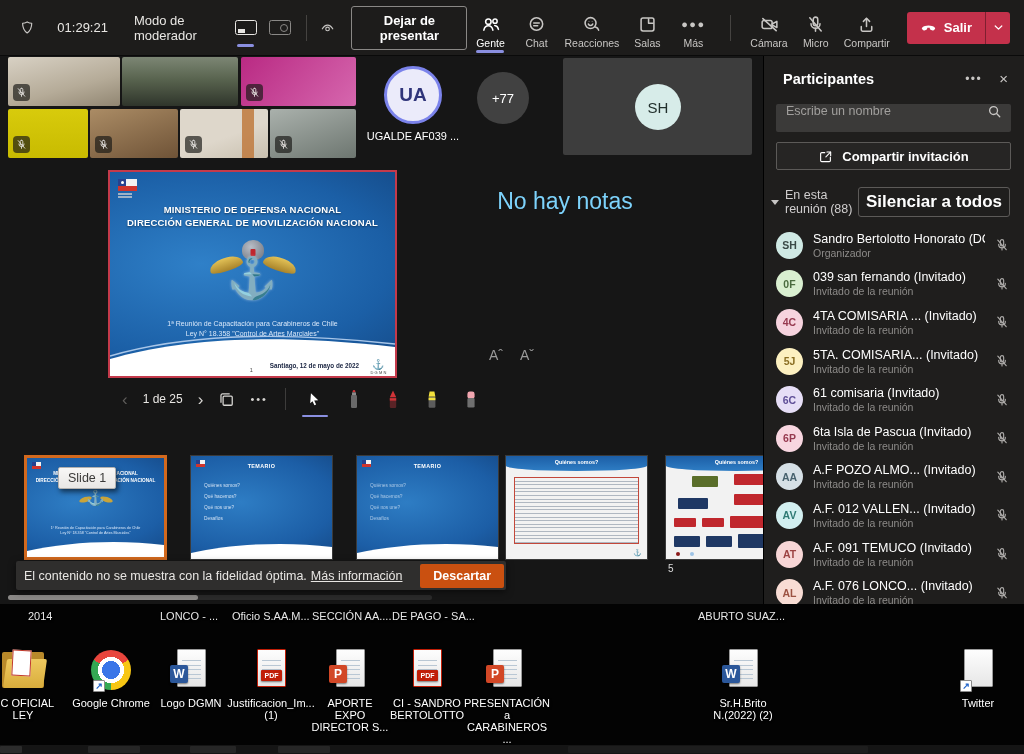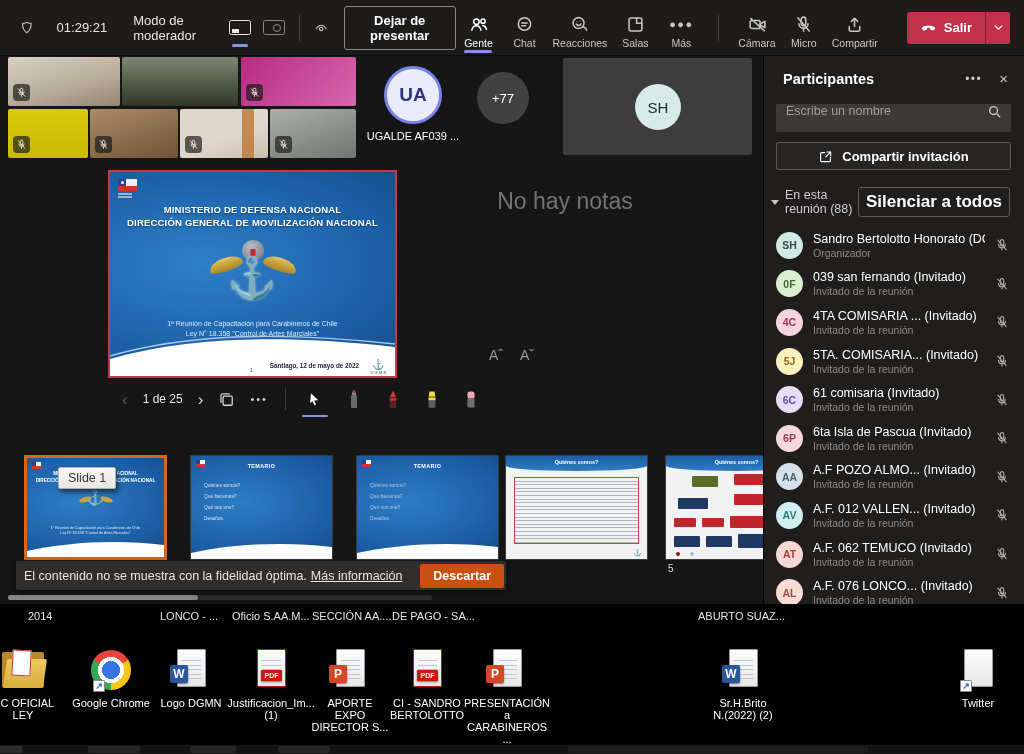--- a/index.html
+++ b/index.html
@@ -22,21 +22,21 @@
   .tgl-b::after{content:"";position:absolute;right:2.5px;top:2.5px;width:6px;height:6px;border-radius:50%;border:1.4px solid #8a8886}
   .vdiv{width:1px;height:26px;background:#454341;margin:0 14px}
   .iceye{color:#c8c6c4;width:20px;height:20px}
   .stopbtn{margin-left:16px;border:1px solid #8a8886;border-radius:3px;padding:6px 14px;font-size:13px;font-weight:bold;color:#fff;background:transparent;cursor:pointer;font-family:inherit}
   .tbR{display:flex;align-items:center;padding-right:14px}
   .navbtn{min-width:46px;padding:0 5px 7px 5px;display:flex;flex-direction:column;align-items:center;justify-content:flex-end;gap:3px;color:#c8c6c4;font-size:10.5px;position:relative;cursor:pointer;height:56px}
   .navbtn svg{width:19px;height:19px;margin-top:9px}
   .navbtn .dots3{height:19px;margin-top:9px;display:flex;align-items:center;font-size:11px;letter-spacing:1.5px;color:#c8c6c4}
   .navbtn.sel{color:#fff}
   .navbtn.sel::after{content:"";position:absolute;bottom:3px;left:9px;right:9px;height:2.5px;border-radius:2px;background:var(--accent)}
-  .salir{display:flex;align-items:stretch;margin-left:24px;height:32px;border-radius:3px;overflow:hidden;cursor:pointer}
+  .salir{display:flex;align-items:stretch;margin-left:12px;height:32px;border-radius:3px;overflow:hidden;cursor:pointer}
   .salir-main{background:#c4314b;color:#fff;display:flex;align-items:center;gap:7px;padding:0 13px;font-size:13px;font-weight:bold}
   .salir-main svg{width:17px;height:17px}
   .salir-chev{background:#c4314b;border-left:1px solid rgba(0,0,0,.35);width:25px;display:flex;align-items:center;justify-content:center;color:#fff}
   .salir-chev svg{width:13px;height:13px}
 
   
   #stage{position:absolute;left:0;top:56px;width:763px;height:548px;background:#161616;overflow:hidden}
 
   
   .vt{position:absolute;border-radius:2px;overflow:hidden}
@@ -74,21 +74,21 @@
   .helm::after{content:"";position:absolute;left:50%;top:9px;transform:translateX(-50%);width:5px;height:7px;background:#c0272d;border-radius:1px}
   .anch{position:absolute;left:50%;top:16px;transform:translateX(-50%);font-size:40px;line-height:56px;color:#2c3442;text-shadow:0 0 3px rgba(220,230,245,.55)}
   .slide-sub{position:absolute;top:147px;width:100%;text-align:center;color:#d9e8fa;font-size:7px;line-height:9.5px}
   .band-svg{position:absolute;left:0;bottom:0;width:100%;height:44px}
   .band-page{position:absolute;bottom:3px;left:49%;font-size:5.5px;color:#444}
   .band-date{position:absolute;bottom:7px;right:36px;font-size:6.3px;font-weight:bold;color:#17223f}
   .band-dgmn{position:absolute;bottom:1px;right:3px;width:26px;text-align:center;color:#3c4654}
   .band-dgmn .a{font-size:10px;line-height:11px;display:block;color:#555e6b}
   .band-dgmn .t{font-size:4px;letter-spacing:1.2px;display:block;color:#444}
 
-  .no-notes{position:absolute;left:420px;top:132px;width:290px;text-align:center;font-size:23px;color:#737373}
+  .no-notes{position:absolute;left:420px;top:132px;width:290px;text-align:center;font-size:23px;color:#7dd3fc}
   .fbtns{position:absolute;left:489px;top:291px;display:flex;gap:17px;color:#9a9a9a;font-size:14px}
   .fbtn{cursor:pointer}
 
   
   .stb{position:absolute;left:122px;top:327px;height:32px;display:flex;align-items:center;gap:15px;color:#e8e6e3}
   .stb-prev{color:#5f5d5b;font-size:17px;line-height:17px}
   .stb-next{font-size:17px;line-height:17px;color:#d8d6d3;cursor:pointer}
   .stb-page{font-size:12px;color:#e8e6e3}
   .stb .icgrid{width:17px;height:17px;color:#d8d6d3;cursor:pointer}
   .stb-more{font-size:11px;letter-spacing:2px;color:#d8d6d3;cursor:pointer}
@@ -715,21 +715,21 @@
     </span>
     <span class="p-mic">
       <svg viewBox="0 0 16 16">
               <use href="#icon-mic-off"></use>
             </svg>
     </span>
   </div>
         <div class="p-row">
     <span class="p-av" style="background: rgb(247, 214, 214); color: rgb(156, 66, 66);">AT</span>
     <span class="p-txt">
-      <div class="p-name">A.F. 062 TEMUCO (Invitado)</div>
+      <div class="p-name">A.F. 091 TEMUCO (Invitado)</div>
       <div class="p-sub">Invitado de la reunión</div>
     </span>
     <span class="p-mic">
       <svg viewBox="0 0 16 16">
               <use href="#icon-mic-off"></use>
             </svg>
     </span>
   </div>
         <div class="p-row">
     <span class="p-av" style="background: rgb(248, 220, 212); color: rgb(156, 82, 66);">AL</span>

